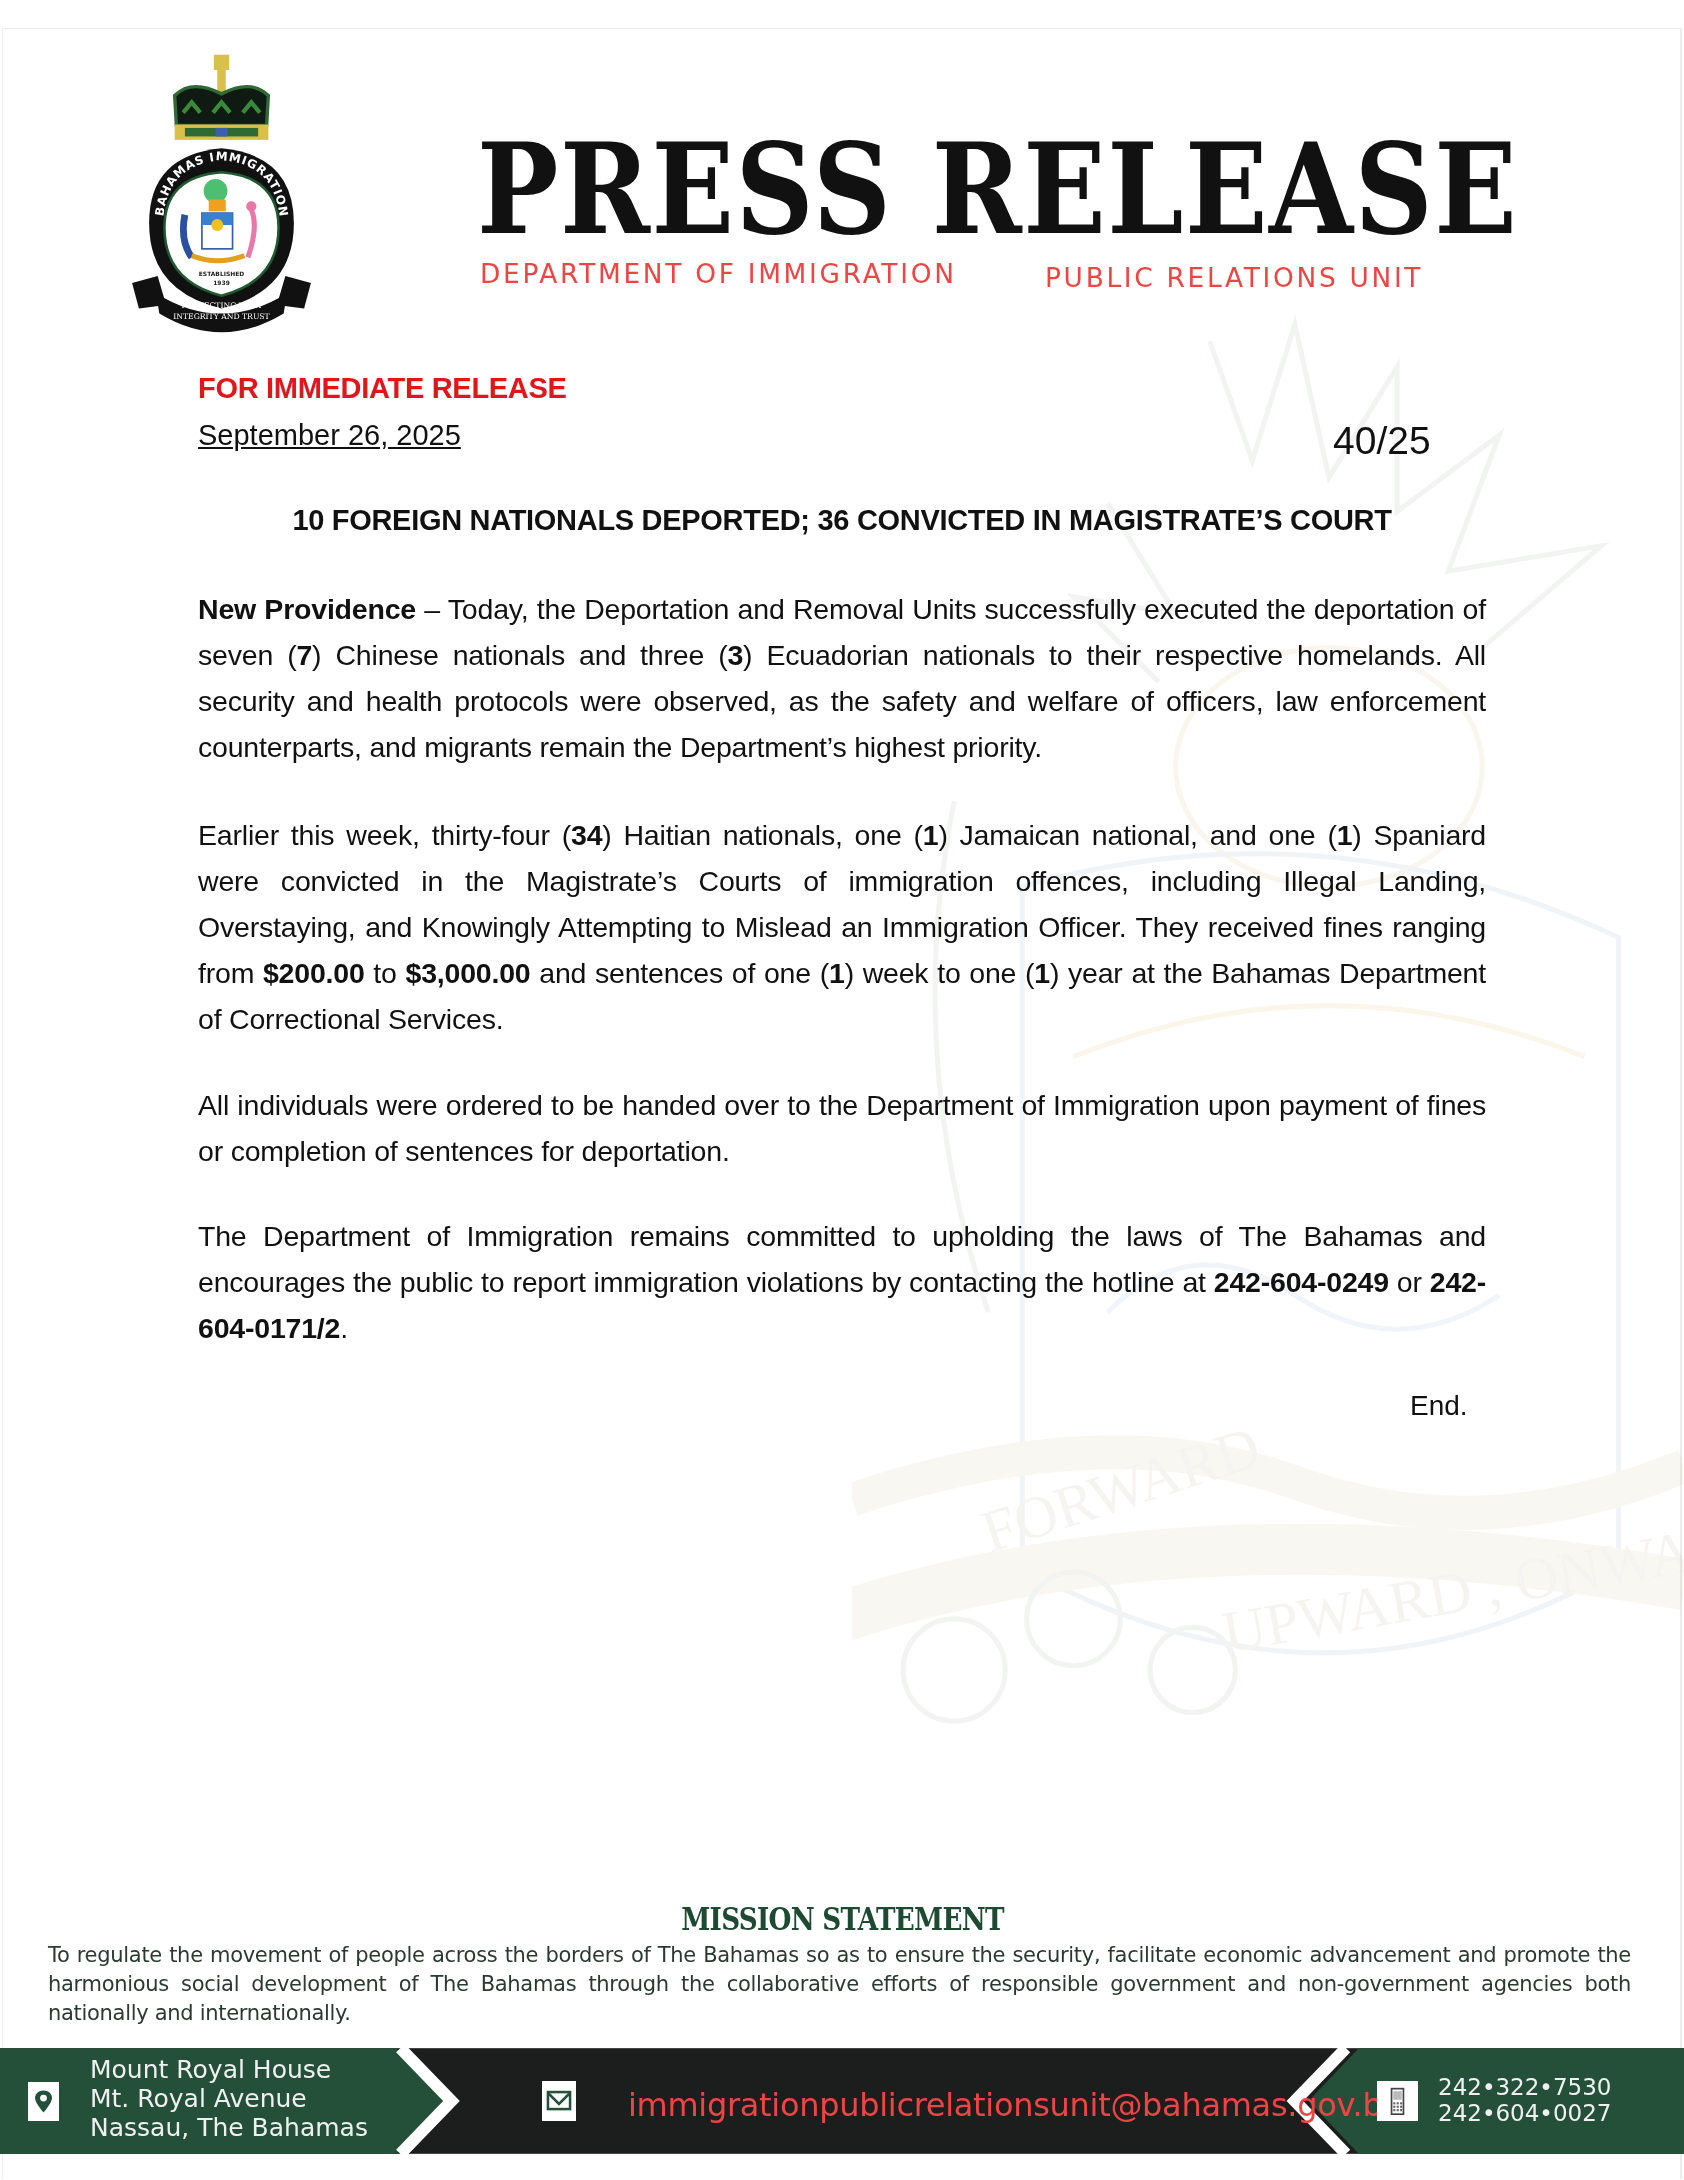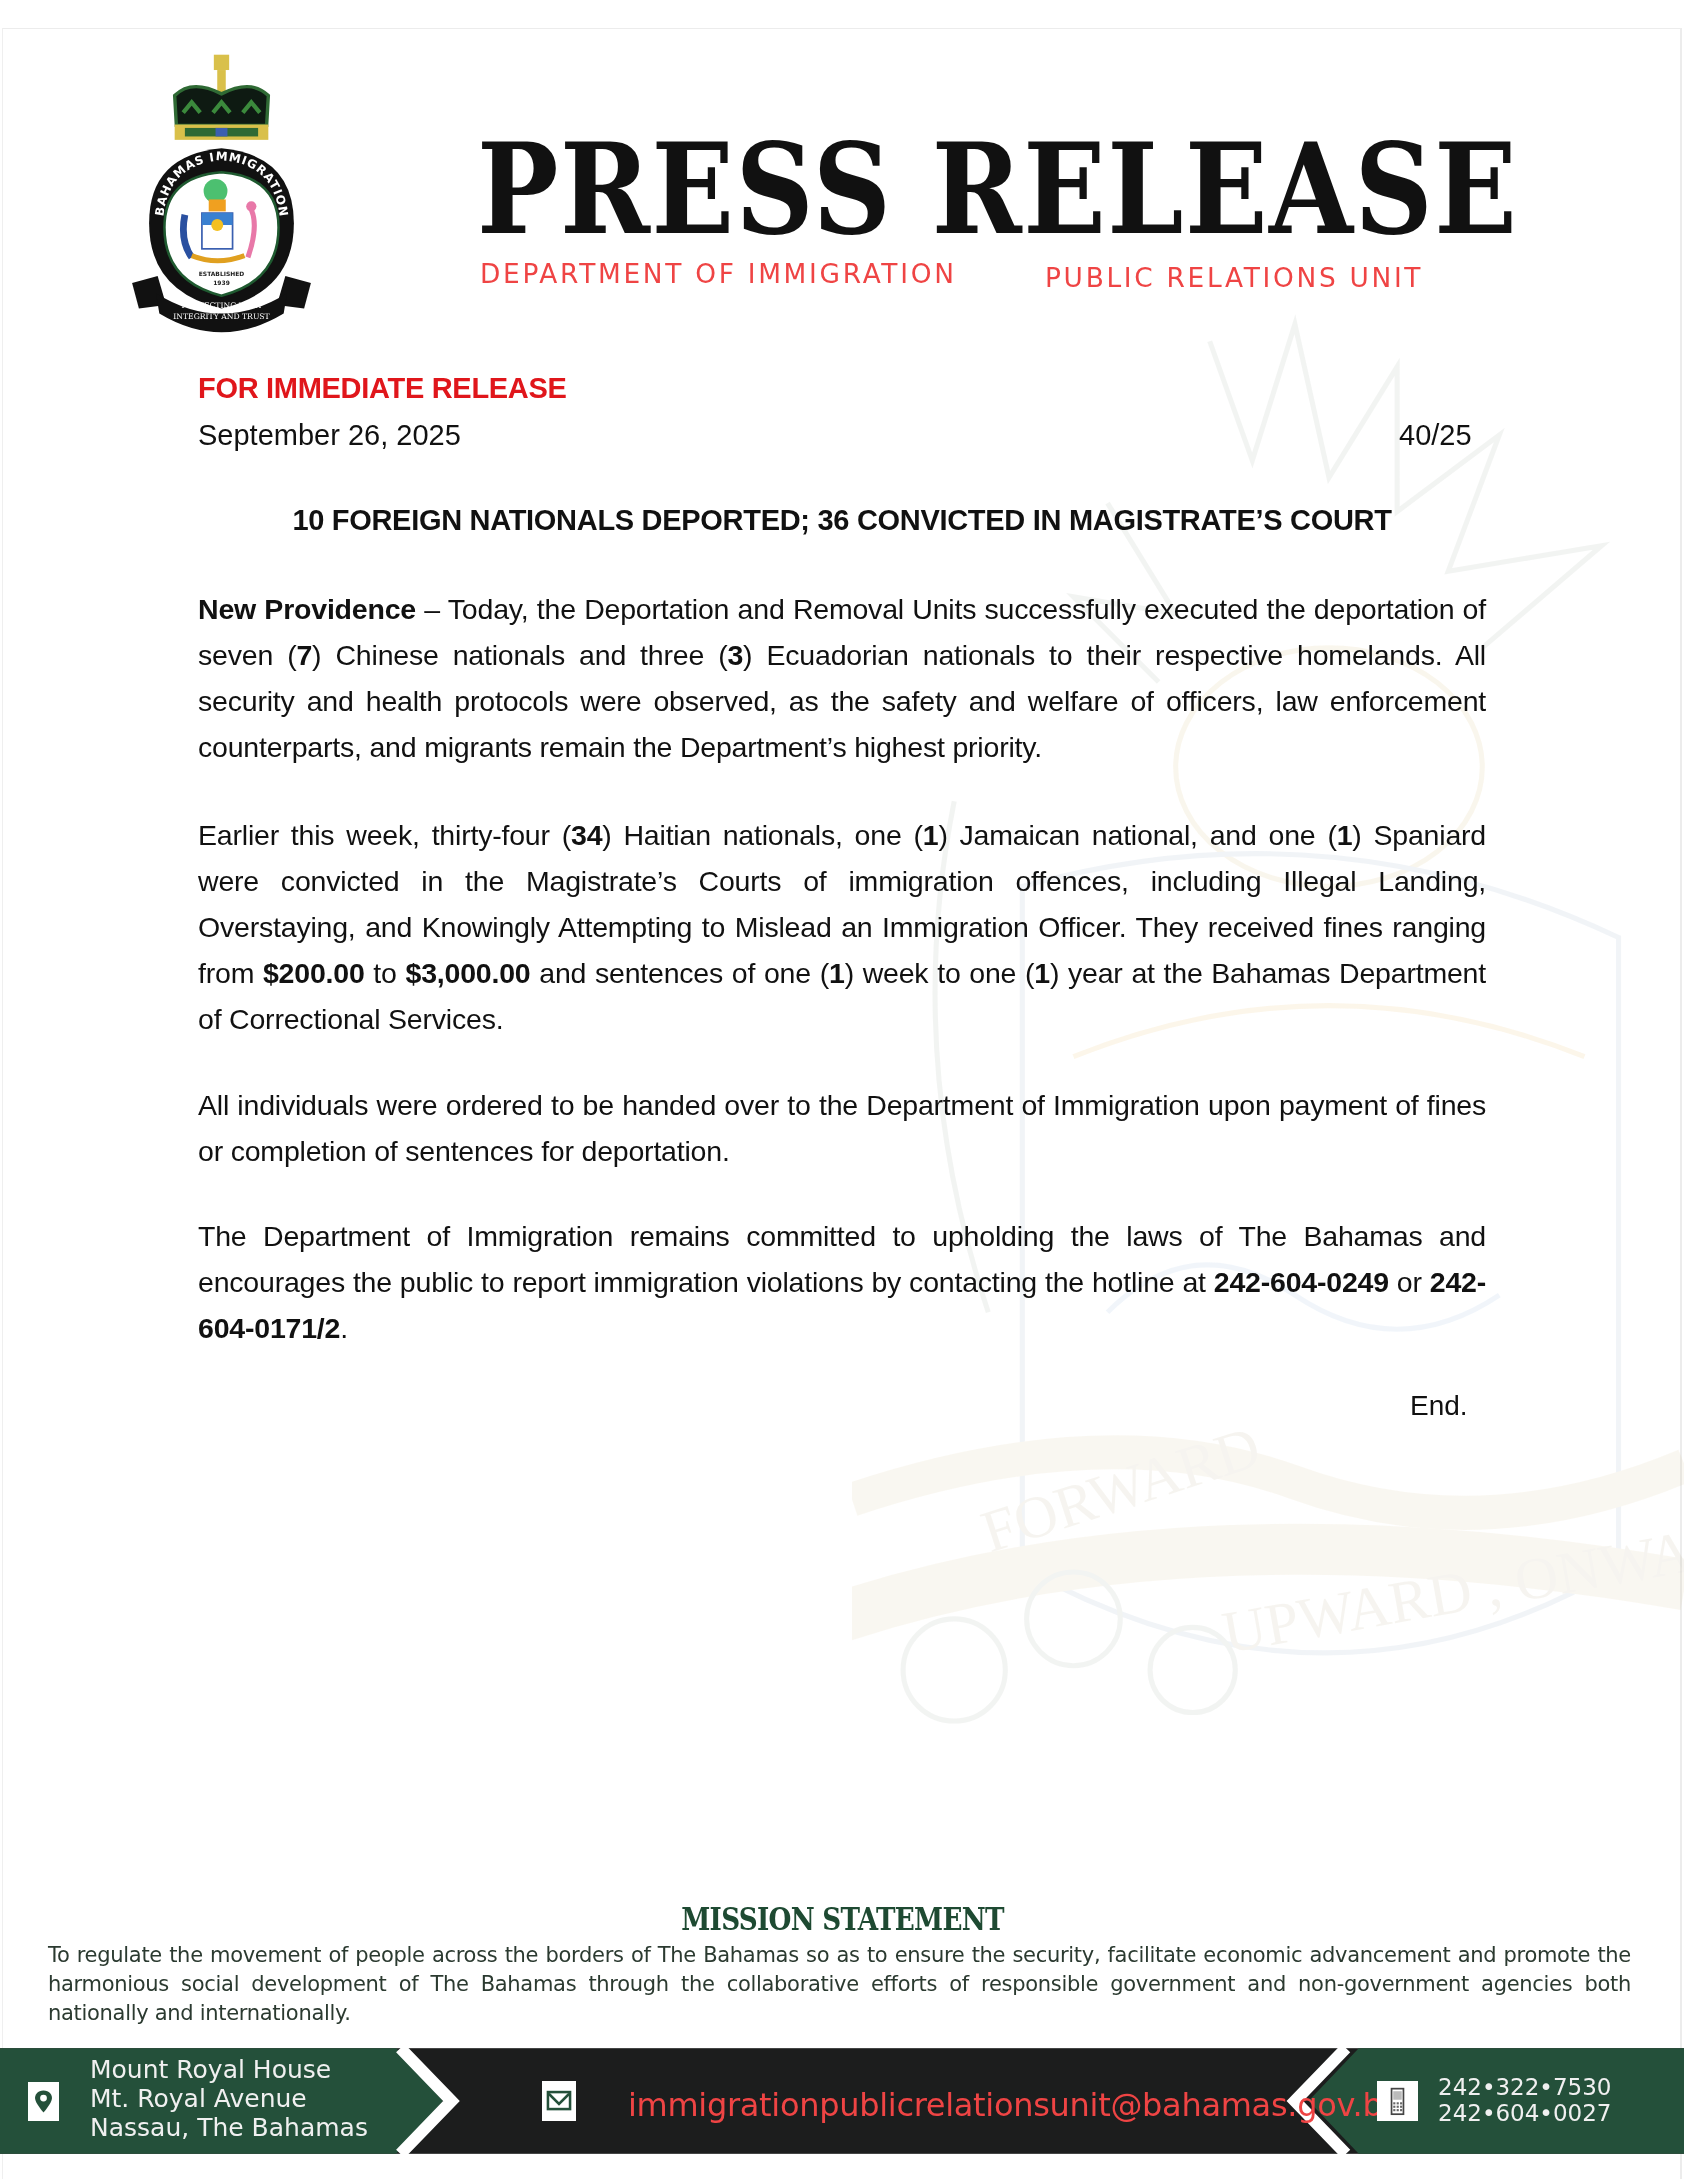--- a/index.html
+++ b/index.html
@@ -15,22 +15,22 @@
   
   .pr-title { position: absolute; left: 477px; top: 126px; font-family: "DejaVu Serif", "Liberation Serif", serif;
               font-size: 126px; line-height: 1; letter-spacing: 1.7px; font-weight: 700; color: #111;
               transform: scaleX(0.86); transform-origin: left top; white-space: nowrap; }
   .sub-left, .sub-right { position: absolute; top: 258px; font-family: "DejaVu Sans", sans-serif;
               font-size: 26.4px; letter-spacing: 2.7px; color: #ef4444; white-space: nowrap; }
   .sub-left { left: 480px; }
   .sub-right { left: 1045px; top: 262px; }
   .release-tag { position: absolute; left: 198px; top: 372px; font-size: 29px; font-weight: 700; color: #e0161b;
                  font-family: "Liberation Sans", sans-serif; letter-spacing: -0.3px; }
-  .date { position: absolute; left: 198px; top: 419px; font-size: 29px; }
-  .ref { position: absolute; left: 1399px; top: 419px; font-size: 29px; text-align: right; }
+  .date { position: absolute; left: 198px; top: 419px; font-size: 29px; text-decoration: underline; }
+  .ref { position: absolute; left: 1333px; top: 419px; font-size: 39px; text-align: right; }
   .headline { position: absolute; left: 198px; width: 1288px; top: 504px; text-align: center; font-weight: 700;
               font-size: 29px; letter-spacing: -0.3px; }
   .para { position: absolute; left: 198px; width: 1288px; font-size: 28.5px; line-height: 46px; text-align: justify;
           letter-spacing: -0.2px; }
   .para b { font-weight: 700; margin-top: 20px; }
   .p1 { top: 586px; } .p2 { top: 812px; } .p3 { top: 1082px; } .p4 { top: 1213px; }
   .end { position: absolute; left: 1410px; top: 1390px; font-size: 28px; }
   
   .mission-title { position: absolute; left: 0; width: 1685px; top: 1900px; text-align: center;
                    font-family: "DejaVu Serif", "Liberation Serif", serif; font-weight: 700; font-size: 32px;

